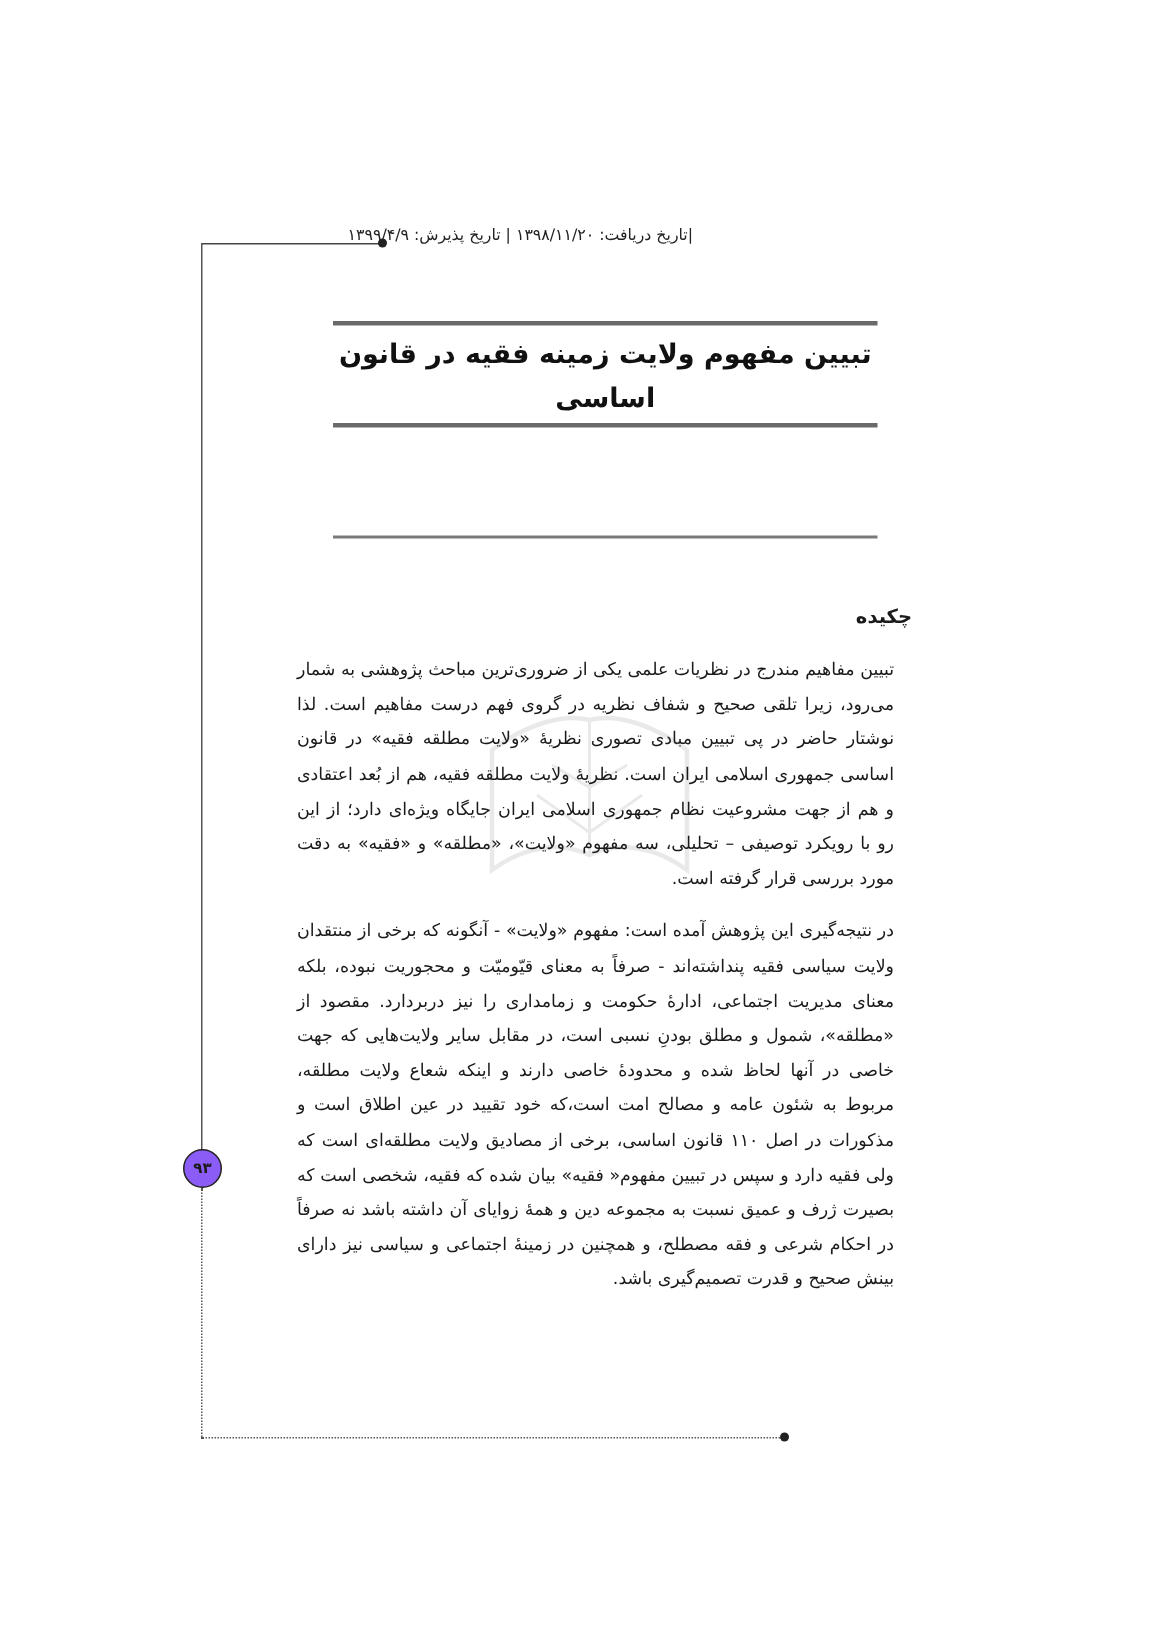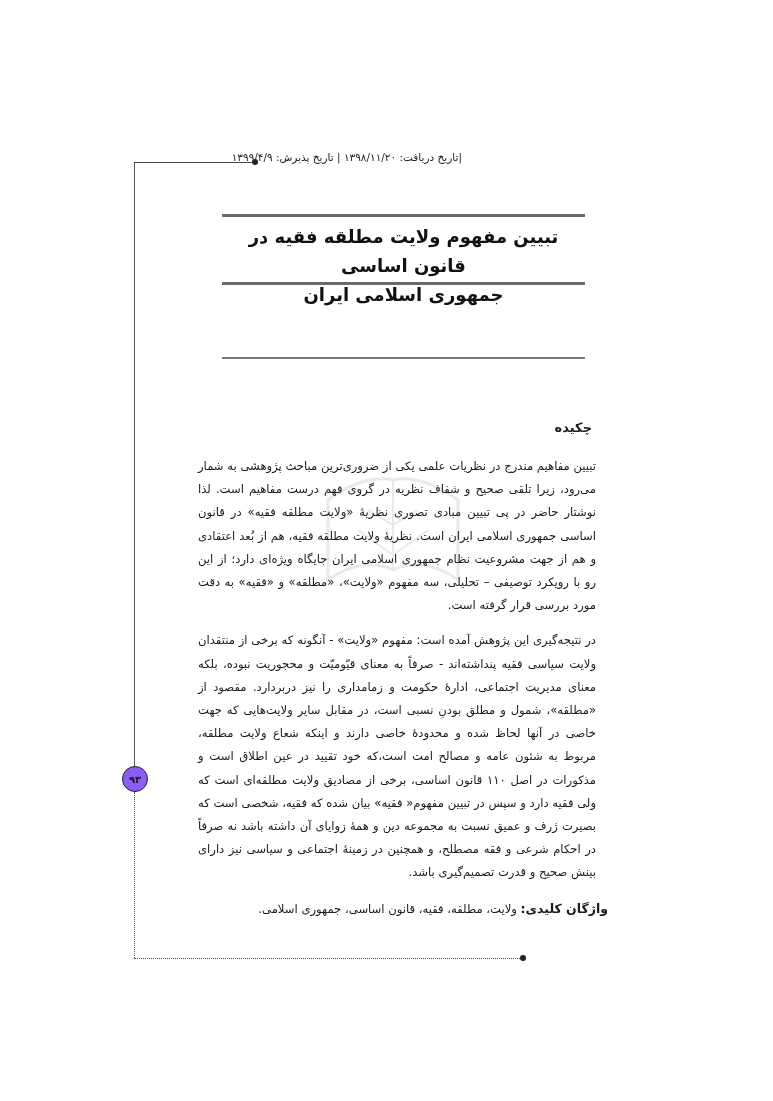--- a/index.html
+++ b/index.html
@@ -27,21 +27,21 @@
              font-size: 18px; font-weight: bold; line-height: 29px; color: #111; }
 
     .author-block { position: absolute; left: 222px; top: 290px; width: 363px; direction: rtl; text-align: center; }
     .author-name { font-family: "DejaVu Serif", serif; font-weight: bold; font-size: 12.5px; line-height: 20px; }
     .affiliation { font-family: "DejaVu Serif", serif; font-size: 11px; line-height: 20px; }
     .email { font-family: "Liberation Serif", serif; font-size: 13.5px; line-height: 20px; direction: ltr; }
 
     .watermark { position: absolute; left: 318px; top: 470px; width: 150px; height: 130px; opacity: 0.12; }
 
     .abstract { position: absolute; left: 186px; top: 401px; width: 422px; direction: rtl; text-align: justify; }
-    .abstract-heading { font-weight: bold; font-size: 13px; line-height: 22px; margin: 16px; }
+    .abstract-heading { font-weight: bold; font-size: 13px; line-height: 22px; margin: 0; }
     .abstract-p { font-size: 11.6px; line-height: 23.2px; margin: 12px; text-align: justify; text-align-last: right; }
     .keywords { font-size: 11.6px; line-height: 23px; margin: 0; }
     .keywords-label { font-weight: bold; font-size: 12.5px; }
   </style>
 </head>
 <body>
 
 <div class="page">
 
   <div class="frame-top"></div>
@@ -49,36 +49,32 @@
   <div class="frame-left-solid"></div>
   <div class="frame-left-dotted"></div>
   <div class="frame-bottom"></div>
   <div class="frame-bottom-dot"></div>
   <div class="page-num">۹۳</div>
 
   <div class="dates">|تاریخ دریافت: ۱۳۹۸/۱۱/۲۰ | تاریخ پذیرش: ۱۳۹۹/۴/۹</div>
 
   <div class="rule-thick" style="top:214px;"></div>
   <div class="title">
-    <div>تبیین مفهوم ولایت مطلقه فقیه در قانون اساسی</div>
-    <div>جمهوری اسلامی ایران</div>
+    <div>تبیین مفهوم ولایت زمینه فقیه در قانون اساسی</div>
   </div>
   <div class="rule-thick" style="top:282px;"></div>
 
   <div class="rule-thin" style="top:357px;"></div>
 
   <svg class="watermark" viewBox="0 0 150 130">
     <path d="M75 10 C55 5 30 15 10 30 L10 110 C30 95 55 90 75 100 C95 90 120 95 140 110 L140 30 C120 15 95 5 75 10 Z" fill="none" stroke="#555" stroke-width="3"></path>
     <path d="M75 10 L75 100" stroke="#555" stroke-width="2"></path>
     <path d="M40 60 L75 85 L110 60" fill="none" stroke="#555" stroke-width="2"></path>
     <path d="M50 40 L75 55 L100 40" fill="none" stroke="#555" stroke-width="2"></path>
   </svg>
 
   <div class="abstract">
     <p class="abstract-heading">چکیده</p>
     <p class="abstract-p">تبیین مفاهیم مندرج در نظریات علمی یکی از ضروری‌ترین مباحث پژوهشی به شمار می‌رود، زیرا تلقی صحیح و شفاف نظریه در گروی  فهم درست مفاهیم است. لذا نوشتار حاضر در پی تبیین مبادی تصوری نظریهٔ «ولایت مطلقه فقیه» در قانون اساسی جمهوری اسلامی ایران است. نظریهٔ ولایت مطلقه فقیه، هم از بُعد اعتقادی و هم از جهت مشروعیت نظام جمهوری اسلامی ایران جایگاه ویژه‌ای دارد؛ از این رو با رویکرد توصیفی – تحلیلی، سه مفهوم «ولایت»، «مطلقه» و «فقیه» به دقت مورد بررسی قرار گرفته است.</p>
     <p class="abstract-p">در نتیجه‌گیری این پژوهش آمده است: مفهوم «ولایت» - آنگونه که برخی از منتقدان ولایت سیاسی فقیه پنداشته‌اند - صرفاً به معنای قیّومیّت و محجوریت نبوده، بلکه معنای مدیریت اجتماعی، ادارهٔ حکومت و زمامداری را نیز دربردارد. مقصود از «مطلقه»، شمول و مطلق بودنِ نسبی است، در مقابل سایر ولایت‌هایی که جهت خاصی در آنها لحاظ شده و محدودهٔ خاصی دارند و اینکه شعاع ولایت مطلقه، مربوط به شئون عامه و مصالح امت است،که خود تقیید در عین اطلاق است و مذکورات در اصل ۱۱۰ قانون اساسی، برخی از مصادیق ولایت مطلقه‌ای است که ولی فقیه دارد و سپس در تبیین مفهوم« فقیه» بیان شده که فقیه، شخصی است که بصیرت ژرف و عمیق نسبت به مجموعه دین و همهٔ زوایای آن داشته باشد نه صرفاً در احکام شرعی و فقه مصطلح، و همچنین در زمینهٔ اجتماعی و سیاسی نیز دارای بینش صحیح و قدرت تصمیم‌گیری باشد.</p>
-    <p class="keywords">
-      <span class="keywords-label">واژگان کلیدی:</span><span> ولایت، مطلقه، فقیه، قانون اساسی، جمهوری اسلامی.</span>
-    </p>
   </div>
 
 </div>
 
 </body></html>

